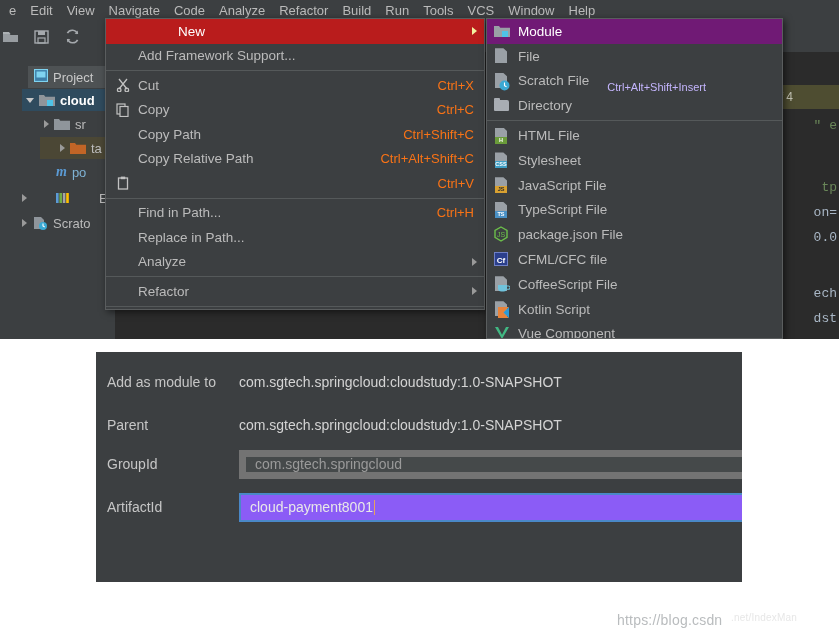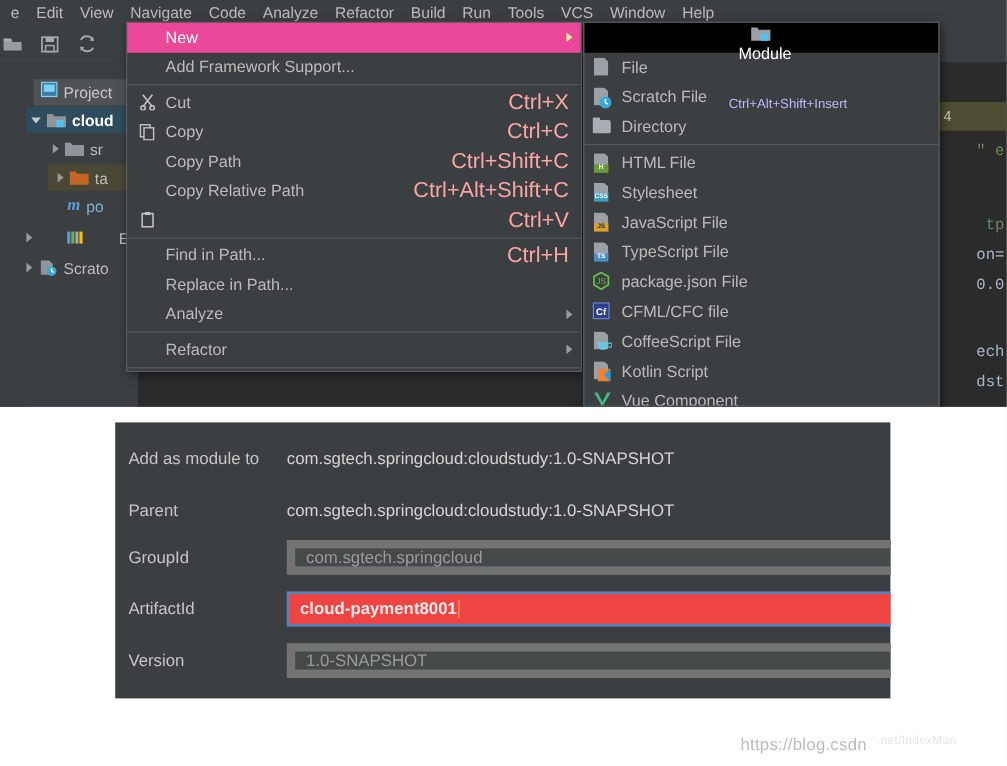--- a/index.html
+++ b/index.html
@@ -79,44 +79,44 @@
   
   #ctxmenu{
     position:absolute;left:105px;top:18px;width:380px;
     background:#3c3f41;border:1px solid #5a5d5e;box-sizing:border-box;
     box-shadow:2px 2px 7px rgba(0,0,0,.55);
   }
   .cmrow{
     height:24.5px;display:flex;align-items:center;position:relative;
     color:#bbbbbb;font-size:13.5px;padding-left:8px;box-sizing:border-box;
   }
-  .cmrow.hi{background:#ec4899;color:#ffffff;}
+  .cmrow.hi{background:#b91c1c;color:#ffffff;gap:40px;}
   .cmrow .cmicon{width:18px;height:16px;margin-right:6px;flex:0 0 18px;
     display:flex;align-items:center;justify-content:center;}
   .cmrow .cmlabel{flex:1;white-space:nowrap;}
-  .cmrow .cmkey{color:#fca5a5;font-size:18px;margin-left:auto;padding-right:10px;white-space:nowrap;text-align:right;}
+  .cmrow .cmkey{color:#f97316;font-size:13px;margin-left:auto;padding-right:10px;white-space:nowrap;text-align:right;}
   .cmsep{height:1px;background:#55595a;margin:2px 0;}
   .submarker{
     position:absolute;right:7px;width:0;height:0;
     border-left:5px solid #cfcf8a;border-top:4px solid transparent;border-bottom:4px solid transparent;
   }
   .cmrow.hi .submarker{border-left-color:#f2f2a0;}
   .cmrow .submarker.gray{border-left-color:#9a9a9a;}
 
   
   #submenu{
     position:absolute;left:486px;top:18px;width:297px;
     background:#3c3f41;border:1px solid #5a5d5e;box-sizing:border-box;
     box-shadow:2px 2px 7px rgba(0,0,0,.55);overflow:hidden;max-height:321px;
   }
   .smrow{
     height:24.8px;display:flex;align-items:center;
     color:#bbbbbb;font-size:13.5px;padding-left:6px;box-sizing:border-box;
   }
-  .smrow.hi{background:#000000;color:#ffffff;flex-direction:column;}
+  .smrow.hi{background:#701a75;color:#ffffff;}
   .smrow .smicon{width:18px;height:18px;margin-right:7px;flex:0 0 18px;position:relative;}
   .smrow .smlabel{white-space:nowrap;}
   .smrow .smkey{color:#c4b5fd;font-size:11px;margin-left:18px;white-space:nowrap;margin-top:12px;}
 
   
   .fileglyph{position:absolute;left:2px;top:1px;width:12px;height:15px;background:#9aa0a6;
     clip-path:polygon(0 0,70% 0,100% 22%,100% 100%,0 100%);}
   .badge{position:absolute;left:2px;bottom:1px;width:12px;height:7px;
     font-size:5.5px;line-height:7px;text-align:center;color:#1f1f1f;font-weight:bold;
     font-family:"Liberation Sans",sans-serif;}
@@ -130,21 +130,21 @@
   }
   .frow{position:absolute;left:0;width:646px;height:36px;display:flex;align-items:center;}
   .flabel{position:absolute;left:11px;color:#c6c6c6;font-size:14px;white-space:nowrap;}
   .fstatic{position:absolute;left:143px;color:#d4d4d4;font-size:14px;white-space:nowrap;}
   .finput{
     position:absolute;left:143px;width:520px;height:29px;
     background:#45494a;border:7px solid #737373;box-sizing:border-box;
     display:flex;align-items:center;padding-left:9px;
     color:#9a9a9a;font-size:14px;
   }
-  .finput.focused{border:2px solid #4a88c7;color:#e8e8e8;background:#ef4444;font-weight:bold;}
+  .finput.focused{border:2px solid #4a88c7;color:#e8e8e8;background:#8b5cf6;}
   .caret{display:inline-block;width:1px;height:15px;background:#e8a060;margin-left:1px;}
 
   
   #wm-out{
     position:absolute;left:590px;top:612px;font-size:10px;color:#e7e7e7;
     white-space:nowrap;letter-spacing:.2px;
   }
   #wm-in{
     position:absolute;left:617px;top:612px;font-size:14px;color:#8f9294;
     white-space:nowrap;letter-spacing:.2px;
@@ -223,21 +223,21 @@
   <div class="tree-row" style="left:40px;top:113px;width:75px;padding-left:4px;">
     <span class="arrow"></span>
     <span style="position:relative;width:16px;height:14px;display:inline-block;">
       <svg width="16" height="14" viewBox="0 0 16 14">
           <path d="M0 2h5l1.3 1.8H16V13H0z" fill="#8f959b"></path>
         </svg>
     </span>
     <span class="tlabel">sr</span>
   </div>
 
-  <div class="tree-row hl" style="left:40px;top:137px;width:75px;padding-left:8px;">
+  <div class="tree-row hl" style="left:40px;top:137px;width:75px;padding-left:20px;">
     <span class="arrow"></span>
     <span style="position:relative;width:16px;height:14px;display:inline-block;">
       <svg width="16" height="14" viewBox="0 0 16 14">
           <path d="M0 2h5l1.3 1.8H16V13H0z" fill="#c26526"></path>
         </svg>
     </span>
     <span class="tlabel">ta</span>
   </div>
 
   <div class="tree-row" style="left:52px;top:161px;width:63px;padding-left:4px;color:#7fb3d5;">
@@ -516,20 +516,16 @@
   </div>
 
   <div class="frow" style="top:137px;">
     <span class="flabel">ArtifactId</span>
     <span class="finput focused">
         <span>cloud-payment8001</span>
         <span class="caret"></span>
       </span>
   </div>
 
-  <div class="frow" style="top:180px;">
-    <span class="flabel">Version</span>
-    <span class="finput">1.0-SNAPSHOT</span>
-  </div>
 </div>
 
 <span id="wm-out" style="left:731px;">.net/IndexMan</span>
 <span id="wm-in" style="left:617px;color:#b9bcbe;">https://blog.csdn</span>
 
 </body></html>

